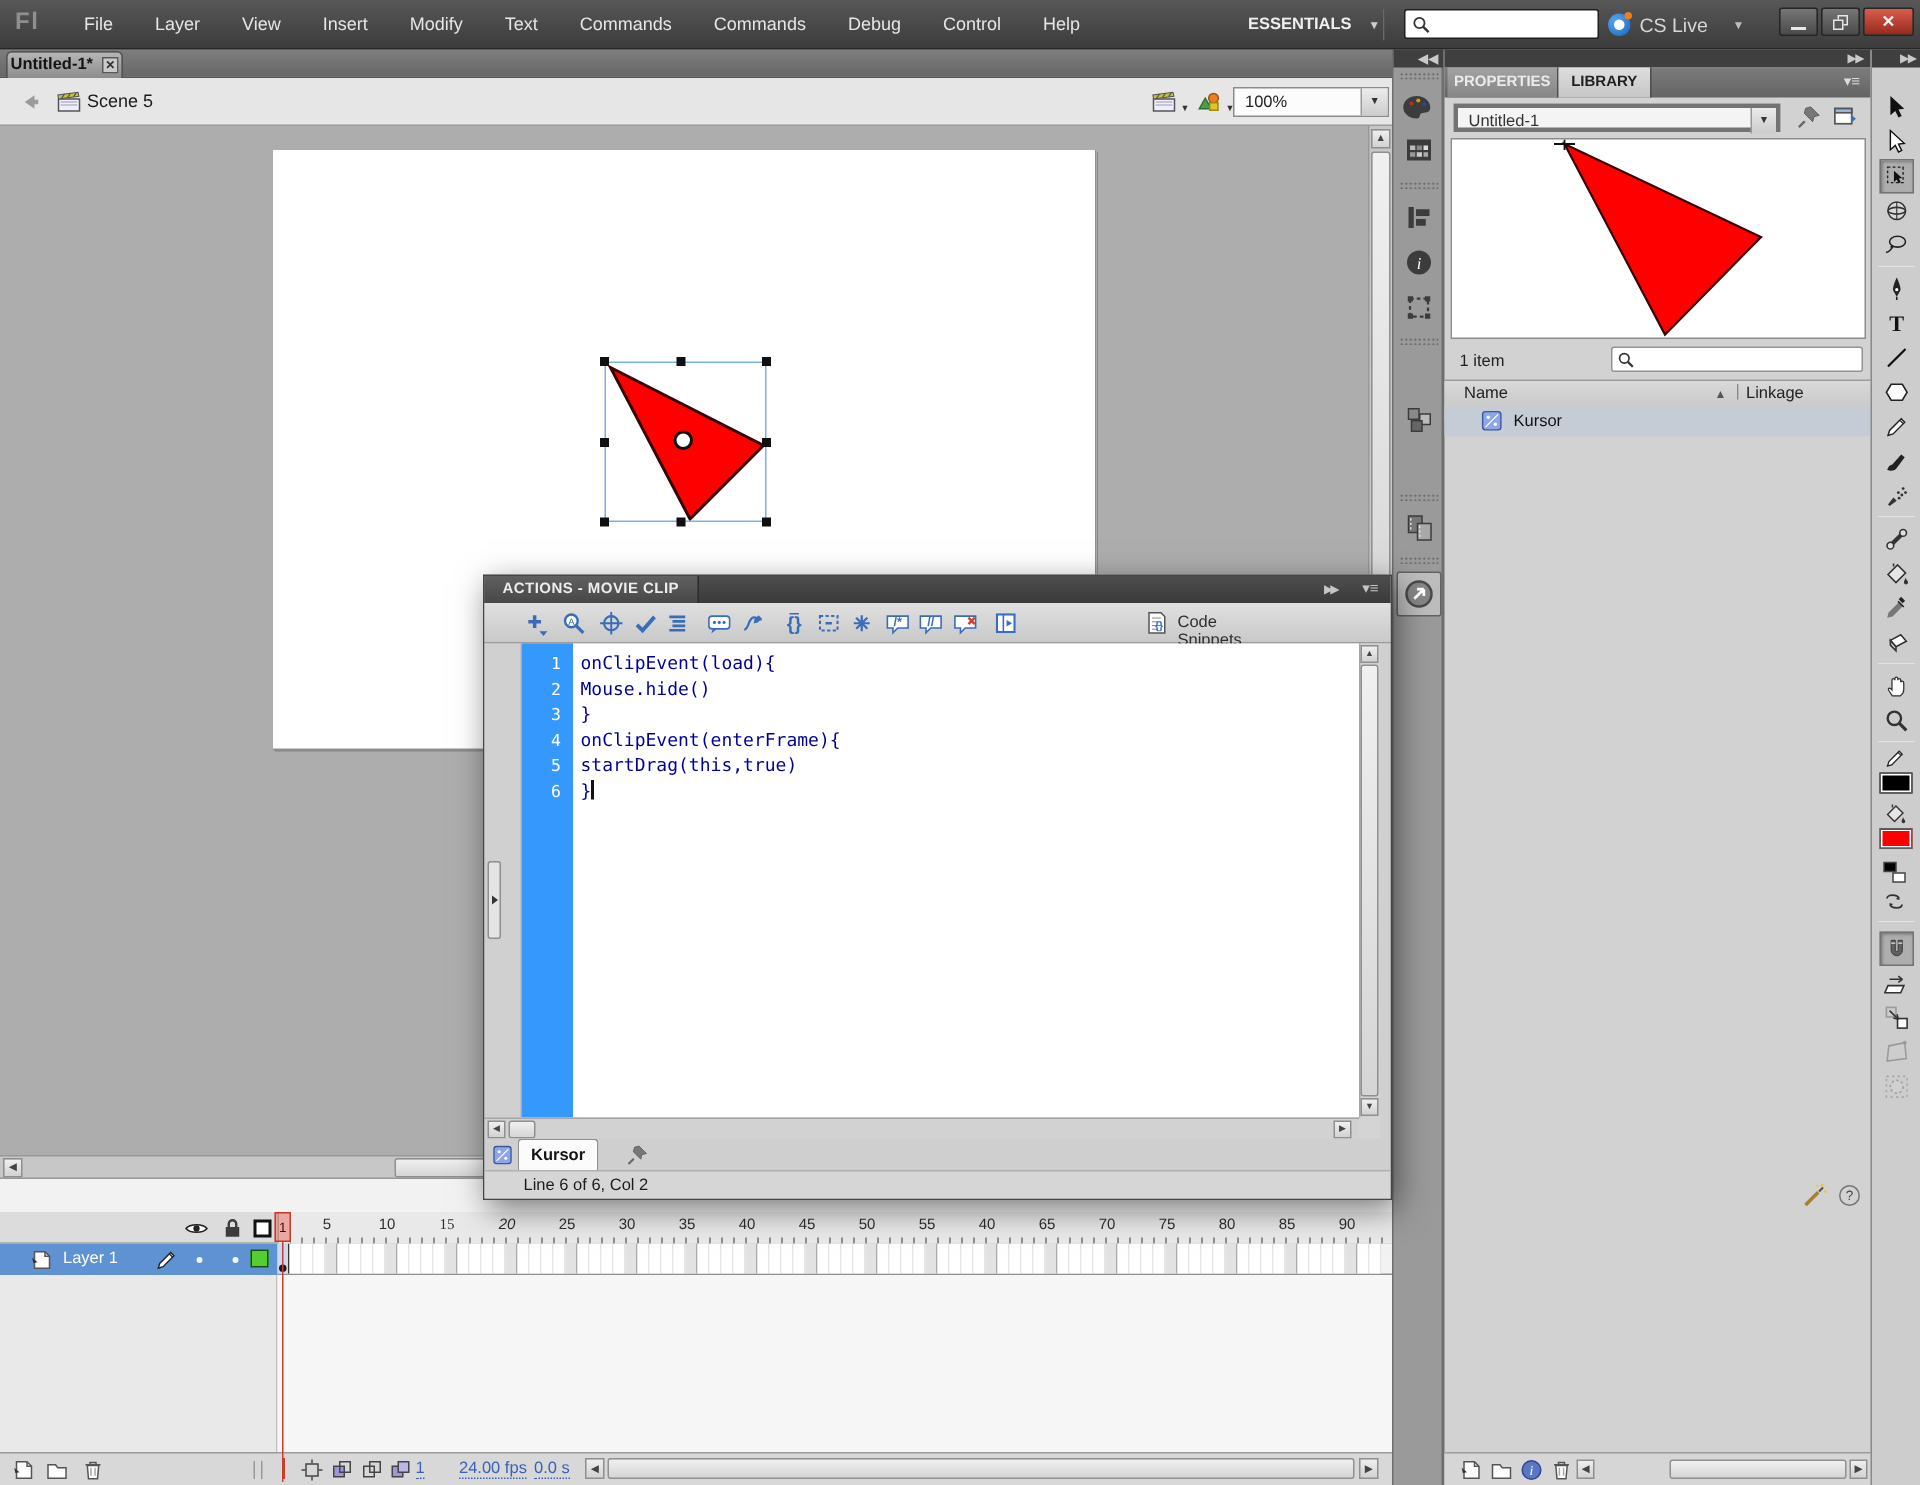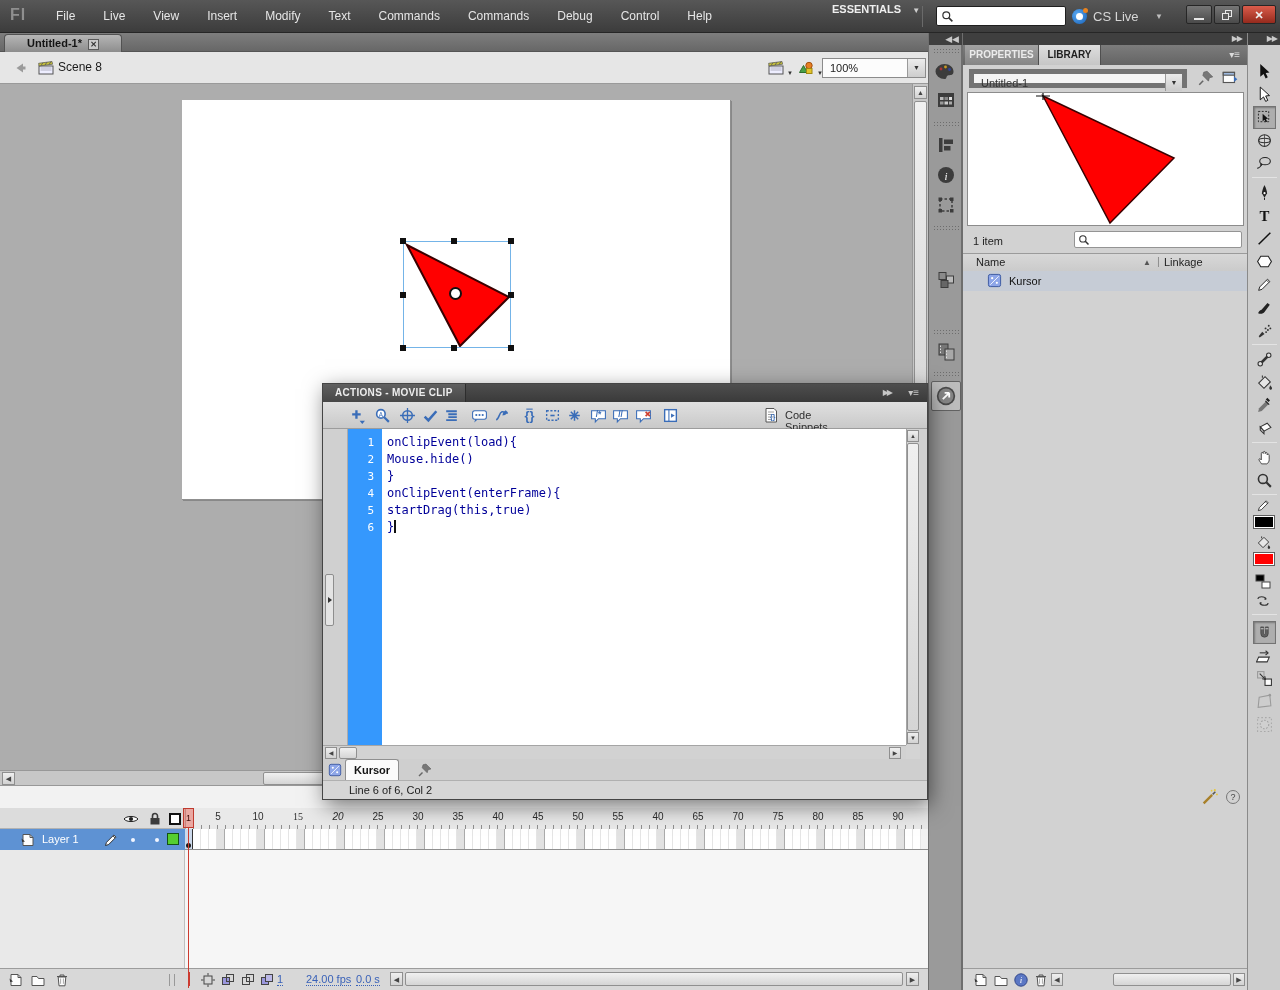--- a/index.html
+++ b/index.html
@@ -6,36 +6,36 @@
 body{background:#1d1d1d;font-family:"Liberation Sans",sans-serif}
 .window{position:relative;width:1280px;height:990px;background:#adadad;overflow:hidden;font-family:"Liberation Sans",sans-serif}
 .abs{position:absolute}
 svg{display:block}
 input{font-family:"Liberation Sans",sans-serif}
 
 .menu-bar{left:0;top:0;width:1280px;height:33px;background:linear-gradient(#575757,#3c3c3c);border-bottom:1px solid #262626;color:#e3e3e3;font-size:12px;z-index:30}
 .logo{position:absolute;left:10px;top:6px;font-weight:bold;font-size:16px;color:#8f8f8f;letter-spacing:1px}
 .menu-items{position:absolute;left:42px;top:0;display:flex;height:33px}
 .menu-item{padding:0 14px;line-height:33px;color:#e6e6e6;cursor:default}
-.workspace{position:absolute;left:832px;top:0;height:33px;line-height:19px;font-weight:bold;font-size:11px;color:#efefef}
+.workspace{position:absolute;left:832px;top:0;height:33px;line-height:33px;font-weight:bold;font-size:11px;color:#efefef}
 .ws-arrow{font-size:8px;margin-left:8px;color:#cfcfcf}
 .vdiv{position:absolute;top:6px;width:1px;height:21px;background:#2a2a2a;border-right:1px solid #6a6a6a}
 .search-box{position:absolute;left:936px;top:6px;width:130px;height:20px;background:#fff;border:1px solid #1f1f1f;border-radius:2px}
 .search-box .mag{position:absolute;left:4px;top:3px;width:13px;height:13px}
 .search-box input{position:absolute;left:20px;top:1px;width:106px;height:16px;border:none;outline:none;font-size:11px;background:transparent}
 .cslive{position:absolute;left:1072px;top:0;height:33px;line-height:33px;color:#d6d6d6;font-size:13px}
 .cs-icon{display:inline-block;width:15px;height:15px;border-radius:50%;background:radial-gradient(circle at 35% 35%,#5aa8f0,#1661b8);vertical-align:-3px;margin-right:6px;position:relative}
 .cs-icon:before{content:"";position:absolute;left:4px;top:4px;width:7px;height:7px;border-radius:50%;background:#fff}
 .cs-icon:after{content:"";position:absolute;right:-1px;top:-1px;width:5px;height:5px;border-radius:50%;background:#e8821e}
 .cs-arrow{position:absolute;left:1155px;top:0;line-height:33px;font-size:8px;color:#bdbdbd}
 .wbtn{position:absolute;top:5px;height:19px;border:1px solid #262626;border-radius:2px;background:linear-gradient(#767676,#4a4a4a);color:#efefef;text-align:center;font-size:10px;line-height:18px}
 .wbtn.close{background:linear-gradient(#da5c4b,#952a1d);font-weight:bold;font-size:11px}
 
 .tabbar{left:0;top:33px;width:928px;height:19px;background:linear-gradient(#7e7e7e,#676767);border-bottom:1px solid #555}
-.doctab{position:absolute;left:4px;top:1px;height:18px;background:linear-gradient(#b6b6b6,#8d8d8d);border:1px solid #525252;border-bottom:none;border-radius:4px 4px 0 0;padding:0 22px;font-size:11px;font-weight:bold;color:#141414;line-height:17px}
+.doctab{position:absolute;left:4px;top:1px;height:18px;background:linear-gradient(#b6b6b6,#8d8d8d);border:1px solid #525252;border-bottom:none;border-radius:4px 4px 0 0;padding:0 2px;font-size:11px;font-weight:bold;color:#141414;line-height:17px}
 .doctab .x{display:inline-block;width:11px;height:11px;border:1px solid #5a5a5a;background:#cacaca;font-size:8px;line-height:9px;text-align:center;color:#333;margin-left:6px;vertical-align:0px}
 .editbar{left:0;top:52px;width:928px;height:32px;background:#e6e6e6;border-bottom:1px solid #9a9a9a}
 .scene-label{position:absolute;left:58px;top:8px;font-size:12px;color:#1a1a1a}
 .zoom-select{position:absolute;left:822px;top:6px;width:104px;height:20px;background:#fcfcfc;border:1px solid #8b8b8b}
 .zoom-select .val{position:absolute;left:7px;top:3px;font-size:11px;color:#222}
 .zoom-select .arrow{position:absolute;right:0;top:0;width:18px;height:18px;background:linear-gradient(#ececec,#cdcdcd);border-left:1px solid #9a9a9a;text-align:center;font-size:7px;line-height:18px;color:#333}
 
 .stage-white{left:182px;top:100px;width:549px;height:400px;background:#fff;border:1px solid #8f8f8f;border-top:none;border-left:none;box-shadow:1px 1px 0 #888}
 .sel-box{left:403px;top:241px;width:108px;height:107px;border:1px solid #74b4e8;z-index:5}
 .handle{position:absolute;width:6px;height:6px;background:#101010;z-index:6}
@@ -77,21 +77,21 @@
 .dock-ic{position:absolute;left:5px;width:24px;height:24px}
 .dock-ic.pressed{left:2px;width:30px;height:30px;background:#bdbdbd;border:1px solid #636363;border-radius:2px;padding:3px}
 
 .rcol{left:962px;top:33px;width:285px;height:957px;background:#d2d2d2;border-left:1px solid #6e6e6e}
 .rcol-top{position:absolute;left:0;top:0;width:285px;height:12px;background:#3f3f3f;color:#c9c9c9;font-size:8px;line-height:12px;text-align:right;padding-right:6px;letter-spacing:-1px}
 .ptabs{position:absolute;left:0;top:12px;width:285px;height:20px;background:linear-gradient(#7c7c7c,#646464)}
 .ptab{position:absolute;top:0;height:20px;font-size:10px;font-weight:bold;line-height:20px;text-align:center;border-right:1px solid #4f4f4f}
 .ptab.inactive{background:linear-gradient(#a2a2a2,#868686);color:#ebebeb}
 .ptab.active{background:linear-gradient(#dedede,#c6c6c6);color:#1f1f1f}
 .pmenu{position:absolute;right:8px;top:0;color:#dcdcdc;font-size:10px;line-height:20px}
-.lib-select{position:absolute;left:6px;top:36px;width:218px;height:19px;background:#f4f4f4;border:5px solid #737373;font-size:11px;color:#333}
+.lib-select{position:absolute;left:6px;top:36px;width:218px;height:19px;background:#f4f4f4;border:3px solid #737373;font-size:11px;color:#333}
 .lib-select .txt{position:absolute;left:7px;top:3px}
 .lib-select .arrow{position:absolute;right:0;top:0;width:17px;height:17px;background:linear-gradient(#ebebeb,#cbcbcb);border-left:1px solid #999;font-size:7px;color:#333;line-height:17px;text-align:center}
 .sqbtn{position:absolute;width:20px;height:18px;top:36px}
 .lib-preview{position:absolute;left:4px;top:59px;width:277px;height:134px;background:#fff;border:1px solid #8c8c8c}
 .lib-count{position:absolute;left:10px;top:202px;font-size:11px;color:#222}
 .lib-search{position:absolute;left:111px;top:198px;width:168px;height:17px;background:#fff;border:1px solid #949494;border-radius:2px}
 .lib-search input{position:absolute;left:18px;top:1px;width:146px;height:13px;border:none;outline:none;font-size:10px;background:transparent}
 .lib-cols{position:absolute;left:0;top:220px;width:285px;height:29px;background:linear-gradient(#d8d8d8,#c3c3c3);border-top:1px solid #9b9b9b;border-bottom:1px solid #9b9b9b;font-size:11px;color:#222}
 .lib-row{position:absolute;left:0;top:238px;width:285px;height:20px;background:#c6ccd6;font-size:11px;color:#111}
 .lib-footer{position:absolute;left:0;top:935px;width:285px;height:22px;background:#d6d6d6;border-top:1px solid #9c9c9c}
@@ -126,21 +126,21 @@
 </style>
 </head>
 <body>
 
 <div class="window">
 
   <div class="menu-bar abs">
     <span class="logo">Fl</span>
     <div class="menu-items" id="menu-items">
         <div class="menu-item">File</div>
-        <div class="menu-item">Live</div>
+        <div class="menu-item">Layer</div>
         <div class="menu-item">View</div>
         <div class="menu-item">Insert</div>
         <div class="menu-item">Modify</div>
         <div class="menu-item">Text</div>
         <div class="menu-item">Commands</div>
         <div class="menu-item">Commands</div>
         <div class="menu-item">Debug</div>
         <div class="menu-item">Control</div>
         <div class="menu-item">Help</div>
       </div>
@@ -186,21 +186,21 @@
         </svg>
       </span>
     <span class="abs" id="scene-clapper" style="left:38px;top:8px;width:16px;height:16px">
         <svg viewBox="0 0 16 16" width="100%" height="100%">
           <rect x="1" y="6" width="14" height="8" fill="#eef" stroke="#555"></rect>
           <path d="M1 6l13.6-1.8-.6-2.7L.6 3.3z" fill="#c8c23a" stroke="#555" stroke-width=".7"></path>
           <path d="M3 5.6l2-3M7 5.1l2-3M11 4.6l2-3" stroke="#555" stroke-width=".8"></path>
           <path d="M2.5 8h11M2.5 10h11" stroke="#99a" stroke-width=".7"></path>
         </svg>
       </span>
-    <span class="scene-label">Scene 8</span>
+    <span class="scene-label">Scene 5</span>
     <span class="abs" id="edit-scene-ic" style="left:766px;top:8px;width:20px;height:16px">
         <svg viewBox="0 0 16 16" width="100%" height="100%">
           <rect x="1" y="6" width="14" height="8" fill="#eef" stroke="#555"></rect>
           <path d="M1 6l13.6-1.8-.6-2.7L.6 3.3z" fill="#c8c23a" stroke="#555" stroke-width=".7"></path>
           <path d="M3 5.6l2-3M7 5.1l2-3M11 4.6l2-3" stroke="#555" stroke-width=".8"></path>
           <path d="M2.5 8h11M2.5 10h11" stroke="#99a" stroke-width=".7"></path>
         </svg>
         <span style="position:absolute;right:-7px;bottom:0;font-size:6px;color:#333">▼</span>
       </span>
     <span class="abs" id="edit-symbols-ic" style="left:796px;top:8px;width:20px;height:16px">

